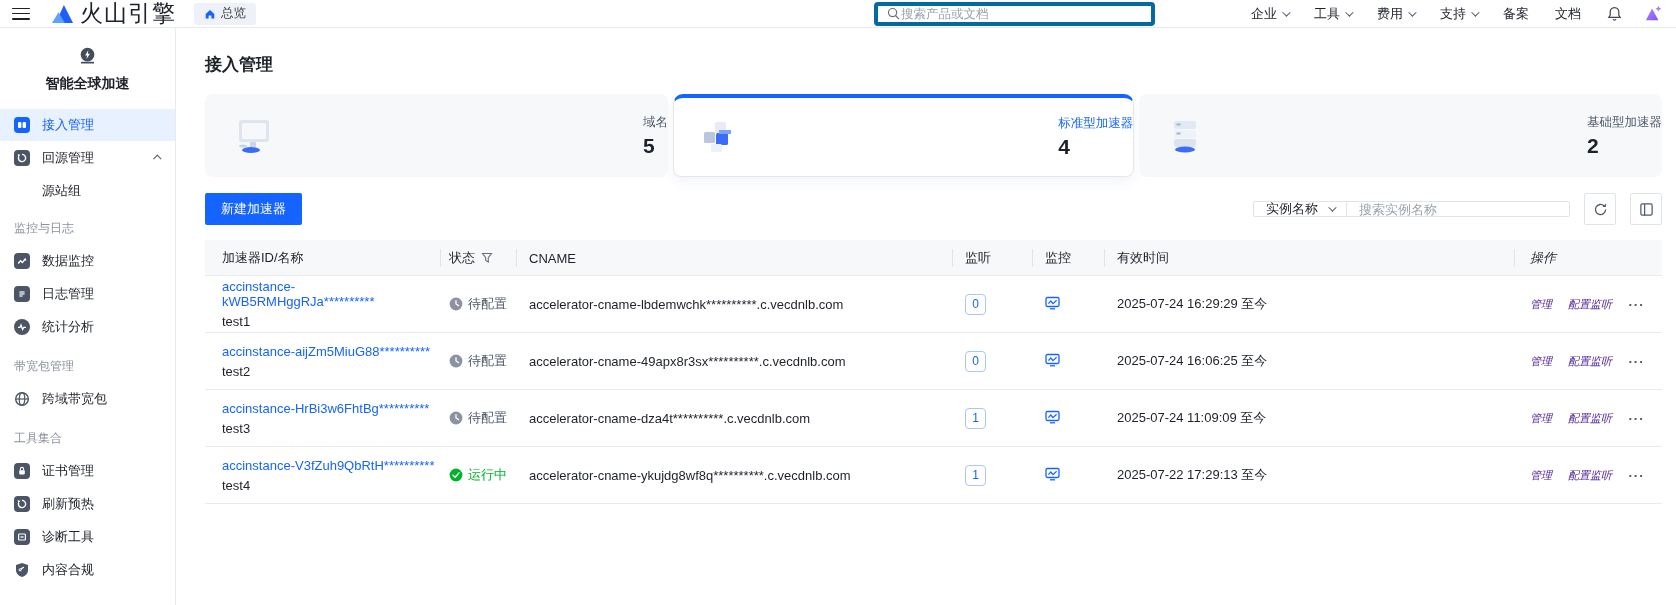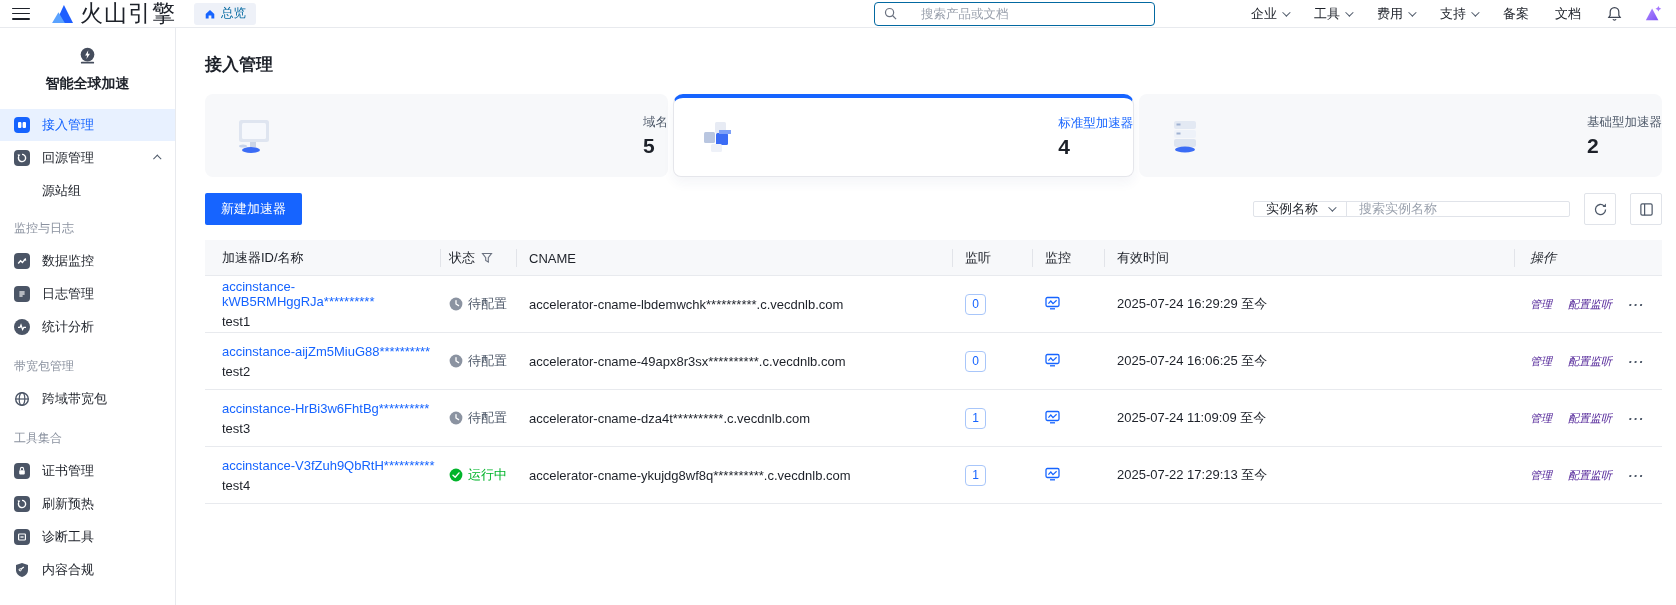--- a/index.html
+++ b/index.html
@@ -10,24 +10,24 @@
   
   .topnav { height:28px; display:flex; align-items:center; padding:0 14px 0 12px;
     border-bottom:1px solid #e8eaee; background:#fff; }
   .hamburger { width:18px; height:12px; display:flex; flex-direction:column;
     justify-content:space-between; cursor:pointer; margin-right:22px; }
   .hamburger i { display:block; height:1.6px; background:#1d2129; border-radius:1px; }
   .brand { display:flex; align-items:center; gap:6px; }
   .brand-name { font-size:23px; font-weight:normal; letter-spacing:1px;text-align:center; }
   .overview-pill { margin-left:18px; display:flex; align-items:center; gap:5px;
     background:#eef1f8; border-radius:3px; height:22px; padding:0 10px; font-size:12.5px;
-    color:#0369a1; cursor:pointer; }
+    color:#404040; cursor:pointer; }
   .nav-search { margin-left:auto; margin-right:96px; width:281px; height:24px;
-    border:1px solid #0369a1; border-radius:4px; display:flex; align-items:center;
-    padding:0 9px; gap:24px; background:#fff; }
+    border:4px solid #0369a1; border-radius:4px; display:flex; align-items:center;
+    padding:0 9px; gap:1px; background:#fff; }
   .nav-search input { border:none; outline:none; flex:1; font-size:12.5px; color:#1d2129;
     background:transparent; font-family:inherit; }
   .nav-search input::placeholder { color:#9aa1ad; }
   .nav-menu { display:flex; align-items:center; gap:26px; font-size:13px; }
   .nav-menu .mitem { display:flex; align-items:center; gap:5px; cursor:pointer; }
   .chev { width:6px; height:6px; border-right:1.3px solid #4e5969;
     border-bottom:1.3px solid #4e5969; transform:rotate(45deg) translateY(-2px); }
   .chev.up { transform:rotate(-135deg) translateY(-1px); }
   .nav-icons { display:flex; align-items:center; gap:22px; margin-left:26px; }
 
@@ -57,21 +57,21 @@
   .card { height:83px; border-radius:8px; background:#f7f8fa; display:flex;
     align-items:center; padding-left:25px; gap:15px; cursor:pointer;justify-content:space-between; }
   .card.c1 { flex:463 0 0; } .card.c2 { flex:459 0 0; } .card.c3 { flex:526 0 0; }
   .card.selected { background:#fff; border:1px solid #e5e6eb; border-top:4px solid #1664ff;
     border-radius:10px 10px 8px 8px; box-shadow:0 6px 12px rgba(31,56,110,.05); }
   .card .clabel { font-size:12.5px; color:#4e5969; }
   .card.selected .clabel { color:#1664ff; }
   .card .ccount { font-size:21px; font-weight:bold; color:#1d2129; margin-top:3px; }
 
   
-  .toolbar { display:flex; align-items:center; margin-top:16px; height:32px;font-family:Liberation Serif, serif; }
+  .toolbar { display:flex; align-items:center; margin-top:16px; height:32px; }
   .btn-primary { flex:0 0 auto; height:32px; background:#1664ff; color:#fff; border:none;
     border-radius:2px; font-size:13px; padding:0 16px; cursor:pointer; font-family:inherit; }
   .filter-ctl { margin-left:auto; flex:0 0 auto; height:16px; border:1px solid #e0e3e9;
     border-radius:2px; display:flex; align-items:center; background:#fff; }
   .filter-field { display:flex; align-items:center; gap:10px; padding:0 12px; height:100%;
     cursor:pointer; font-size:13px; border-right:1px solid #e0e3e9; }
   .filter-ctl input { border:none; outline:none; width:222px; padding:0 12px; font-size:13px;
     font-family:inherit; background:transparent; }
   .filter-ctl input::placeholder { color:#9aa1ad; }
   .icon-btn { flex:0 0 auto; width:32px; height:32px; border:1px solid #e0e3e9; background:#fff;

